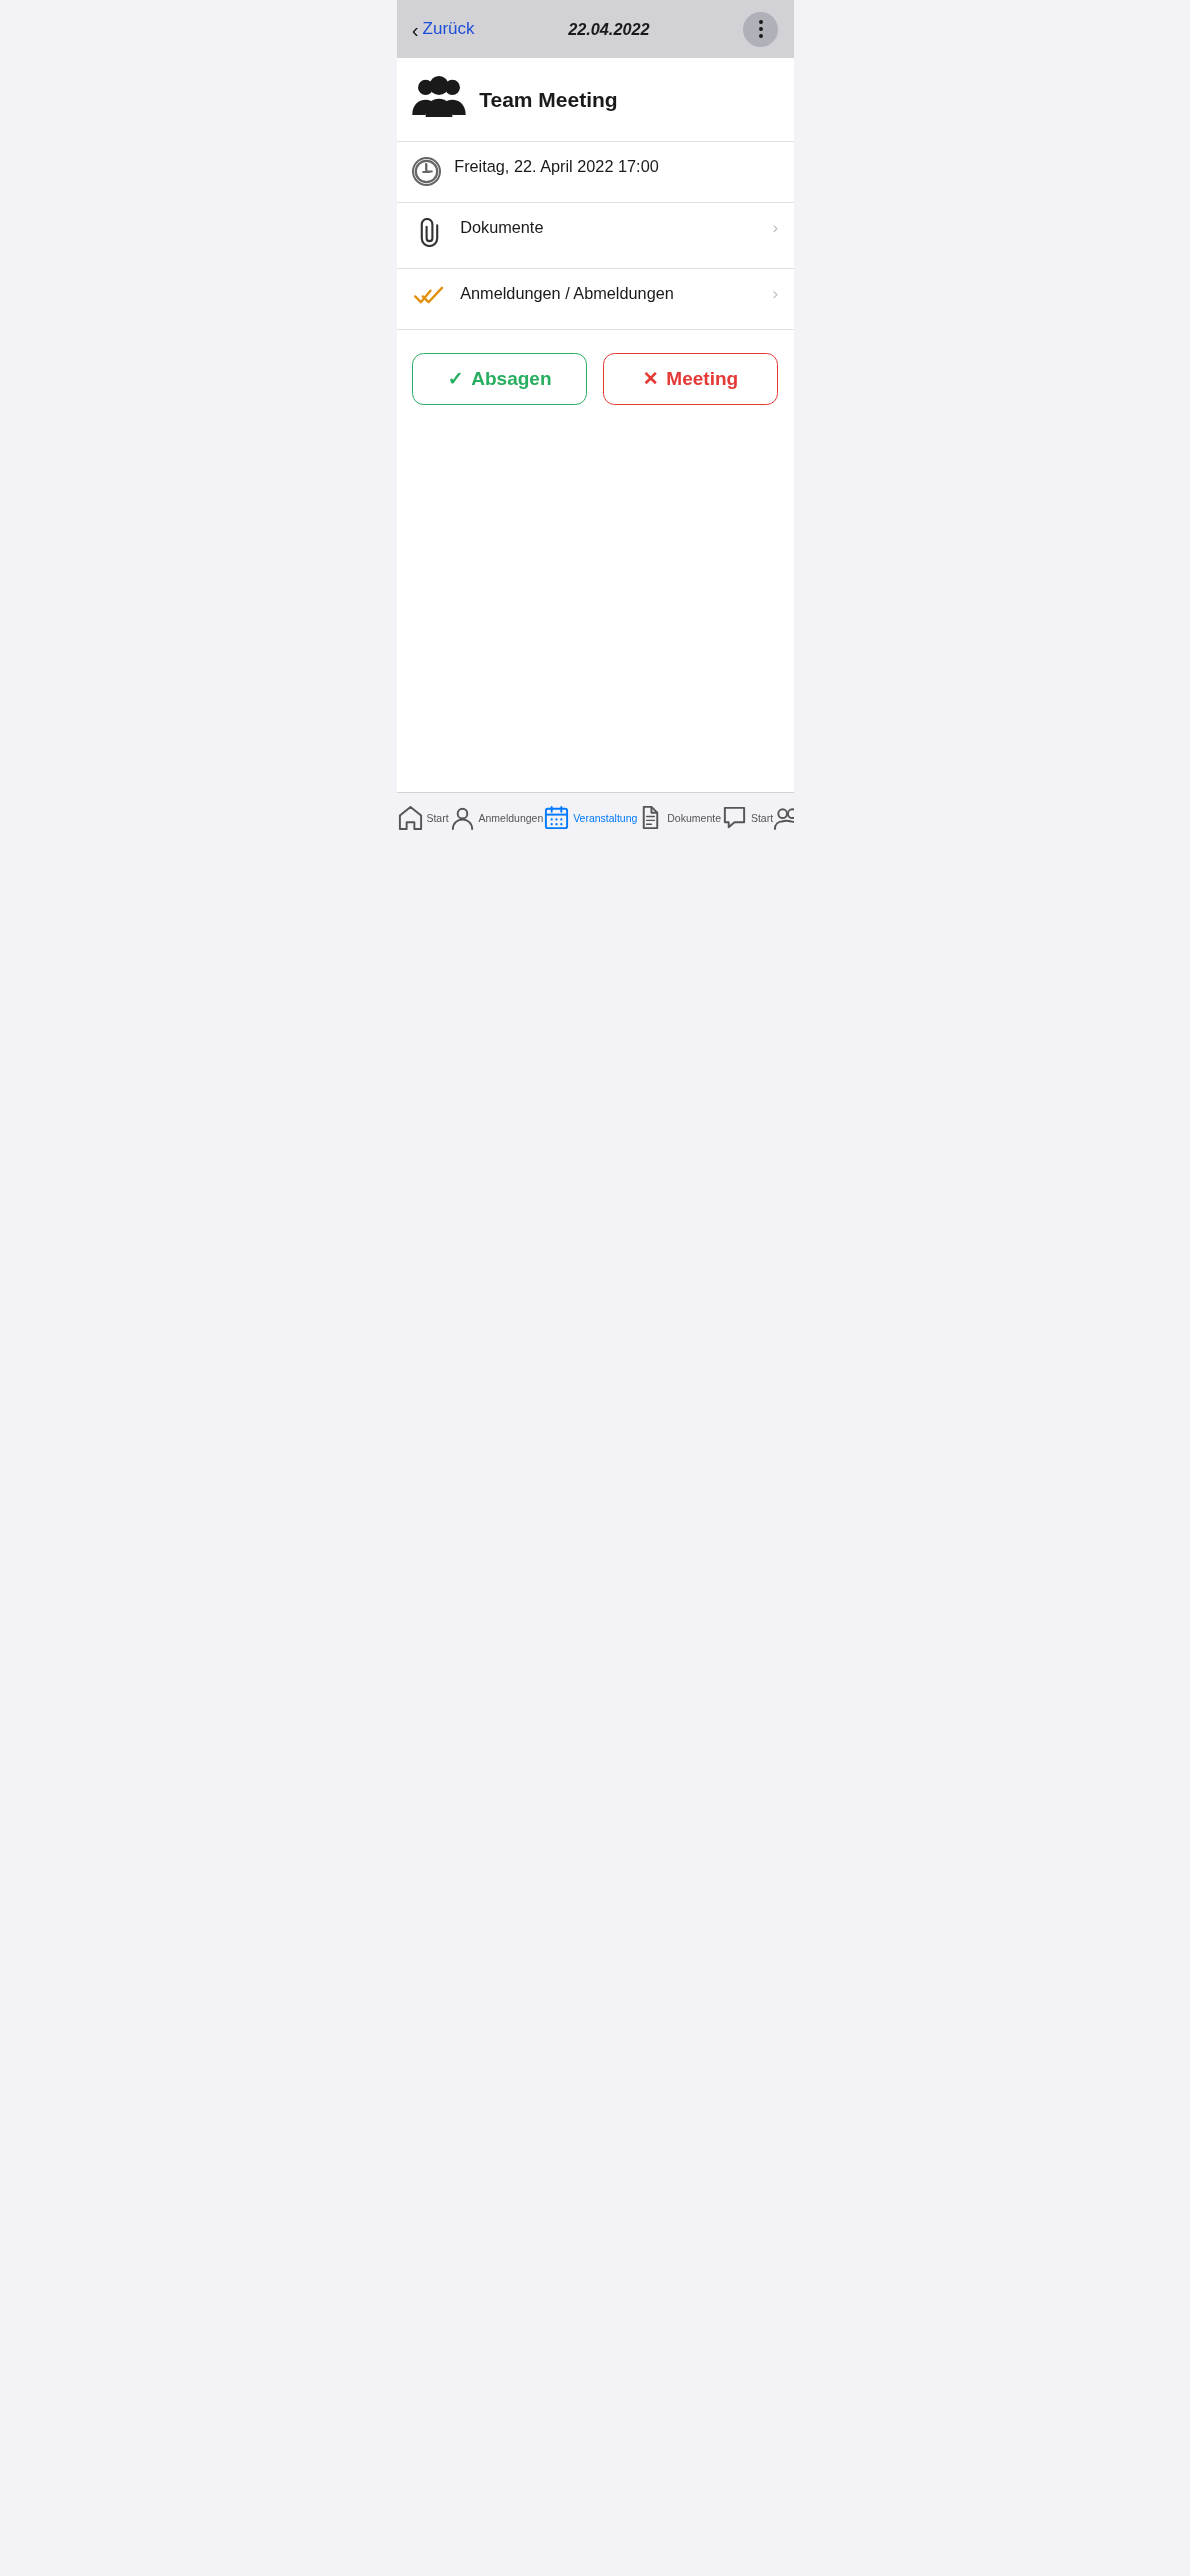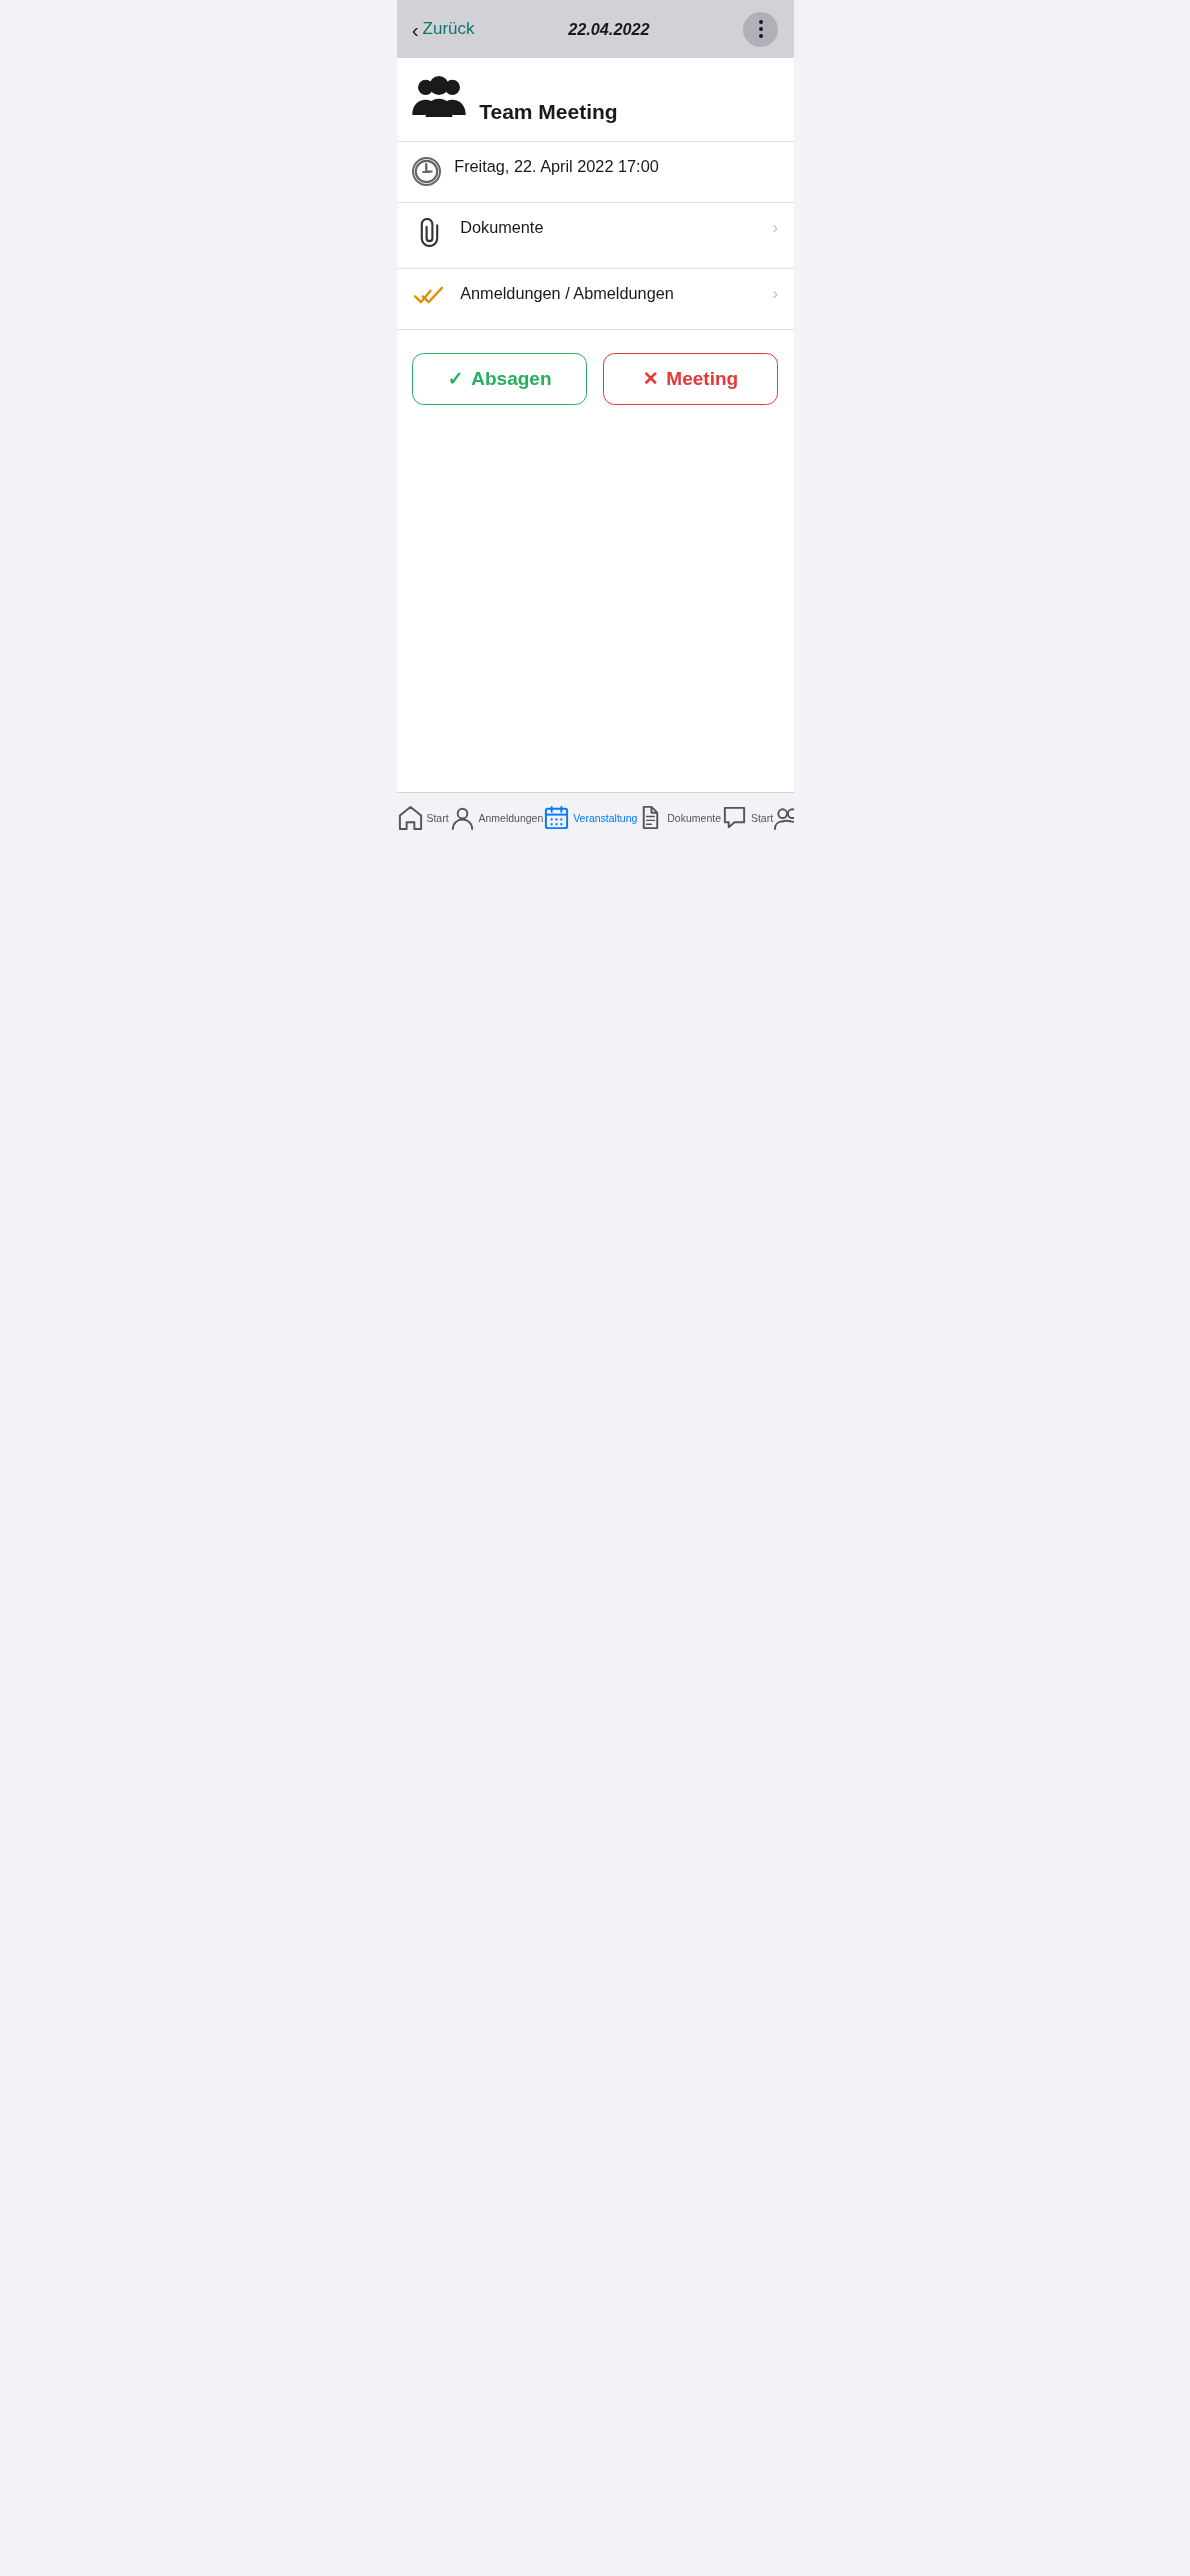--- a/index.html
+++ b/index.html
@@ -37,21 +37,21 @@
     }
 
     .nav-back-chevron {
       font-size: 21px;
       line-height: 1;
       color: #1a1a1a;
     }
 
     .nav-back-label {
       font-size: 17px;
-      color: #0f766e;
+      color: #1d4ed8;
     }
 
     .nav-title {
       font-size: 16.3px;
       font-weight: 600;
       color: #1a1a1a;
       text-align: center;
       flex: 1;
       font-style: italic;
     }
@@ -85,21 +85,21 @@
     
     .content {
       flex: 1;
       background: #ffffff;
       overflow-y: auto;
     }
 
     
     .team-header {
       display: flex;
-      align-items: flex-end;
+      align-items: center;
       padding: 17px 15.3px;
       gap: 13.4px;
       border-bottom: 1px solid #e0e0e0;
     }
 
     .team-icon {
       font-size: 42px;
       line-height: 1;
       color: #1a1a1a;
     }

